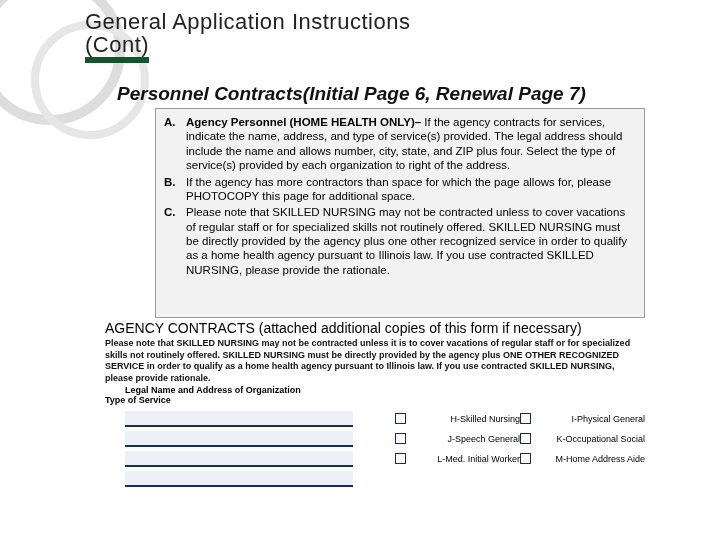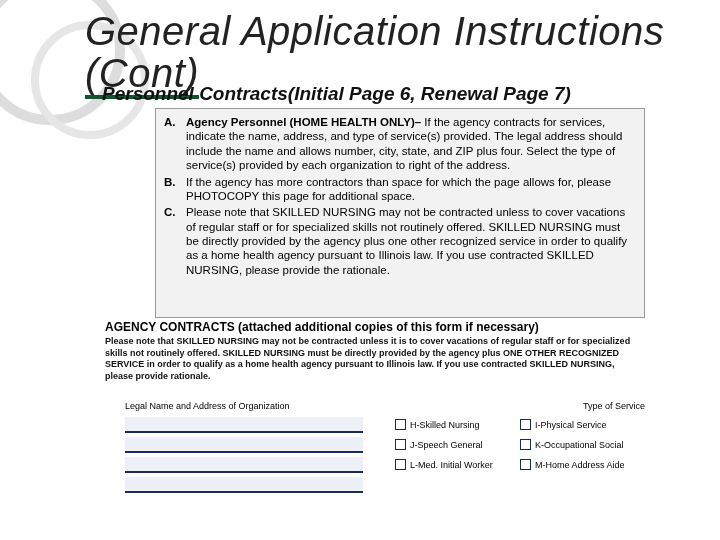--- a/index.html
+++ b/index.html
@@ -1,21 +1,21 @@
 <!DOCTYPE html>
 <html><head>
 <meta charset="utf-8">
 <style>
   * { box-sizing: border-box; margin: 0; padding: 0; }
   html, body { width: 720px; height: 540px; overflow: hidden; font-family: Arial, Helvetica, sans-serif; background: #fff; }
   .slide { position: relative; width: 720px; height: 540px; background: #fff; }
   .bg-circles { position: absolute; top: -30px; left: -30px; width: 200px; height: 200px; }
-  .title { position: absolute; top: 10px; left: 85px; font-size: 40px; font-weight: 400; color: #222; line-height: 1.05; letter-spacing: 0.5px; font-style: italic; }
-  .title .underline { border-bottom: 4px solid #14532d; display: inline-block; padding-bottom: 1px; }
-  .subtitle { position: absolute; top: 83px; left: 102px; font-size: 19px; font-weight: bold; font-style: italic; color: #111; }
+  .title { position: absolute; top: 10px; left: 85px; font-size: 22px; font-weight: 400; color: #222; line-height: 1.05; letter-spacing: 0.5px; }
+  .title .underline { border-bottom: 6px solid #14532d; display: inline-block; padding-bottom: 1px; }
+  .subtitle { position: absolute; top: 83px; left: 117px; font-size: 19px; font-weight: bold; font-style: italic; color: #111; }
   .instruction-box {
     position: absolute;
     top: 108px; left: 155px;
     width: 490px; height: 210px;
     background: #f2f2f2;
     border: 1px solid #999;
     padding: 6px 8px 4px 8px;
     font-size: 11.5px;
     line-height: 1.25;
     overflow: hidden;
@@ -25,29 +25,29 @@
   .instruction-box .marker { width: 22px; flex-shrink: 0; font-weight: bold; }
   .instruction-box .body { flex: 1; }
   .instruction-box .lead { font-weight: bold; }
   .form-scan {
     position: absolute;
     top: 320px; left: 105px;
     width: 540px;
     font-size: 9px;
     color: #000;
   }
-  .form-scan .hdr { font-weight: bold; font-size: 12px; }
+  .form-scan .hdr { font-weight: normal; font-size: 14px; }
   .form-scan .note { margin-top: 2px; line-height: 1.3; font-size: 9px; font-weight: bold; color: #111; }
-  .form-scan .row-labels { display: flex; margin-top: 18px; font-weight: normal; font-size: 9px; }
+  .form-scan .row-labels { display: flex; font-weight: bold; font-size: 9px; flex-direction: column; }
   .form-scan .row-labels .lbl-left { width: 290px; padding-left: 20px; }
-  .form-scan .row-labels .lbl-right { flex: 1; text-align: right; }
+  .form-scan .row-labels .lbl-right { flex: 1; text-align: left; }
   .form-scan .grid { display: flex; margin-top: 6px; }
   .form-scan .col-lines { width: 290px; padding-left: 20px; }
   .form-scan .col-lines .line { height: 16px; border-bottom: 2px solid #1a2a5a; margin-bottom: 4px; background: #eef0f7; }
-  .form-scan .col-checks { flex: 1; padding-left: 32px; }
+  .form-scan .col-checks { flex: 1; padding-left: 42px; text-align: right; }
   .form-scan .check-row { display: flex; margin-bottom: 4px; height: 16px; align-items: center; }
   .form-scan .check { width: 11px; height: 11px; border: 1.5px solid #1a2a5a; margin-right: 4px; flex-shrink:0; }
   .form-scan .chk-label { font-size: 9px; white-space: nowrap; width: 110px; }
   
   .overflow-fade {
     position: absolute;
     bottom: 0; left: 0; right: 0;
     height: 26px;
     background: linear-gradient(to bottom, rgba(242,242,242,0) 0%, rgba(242,242,242,1) 85%);
     pointer-events: none;
@@ -100,21 +100,21 @@
         <div class="line"></div>
         <div class="line"></div>
         <div class="line"></div>
         <div class="line"></div>
       </div>
       <div class="col-checks">
         <div class="check-row">
           <span class="check"></span>
           <span class="chk-label">H-Skilled Nursing</span>
           <span class="check"></span>
-          <span class="chk-label">I-Physical Service</span>
+          <span class="chk-label">I-Physical General</span>
         </div>
         <div class="check-row">
           <span class="check"></span>
           <span class="chk-label">J-Speech General</span>
           <span class="check"></span>
           <span class="chk-label">K-Occupational Social</span>
         </div>
         <div class="check-row">
           <span class="check"></span>
           <span class="chk-label">L-Med. Initial Worker</span>

